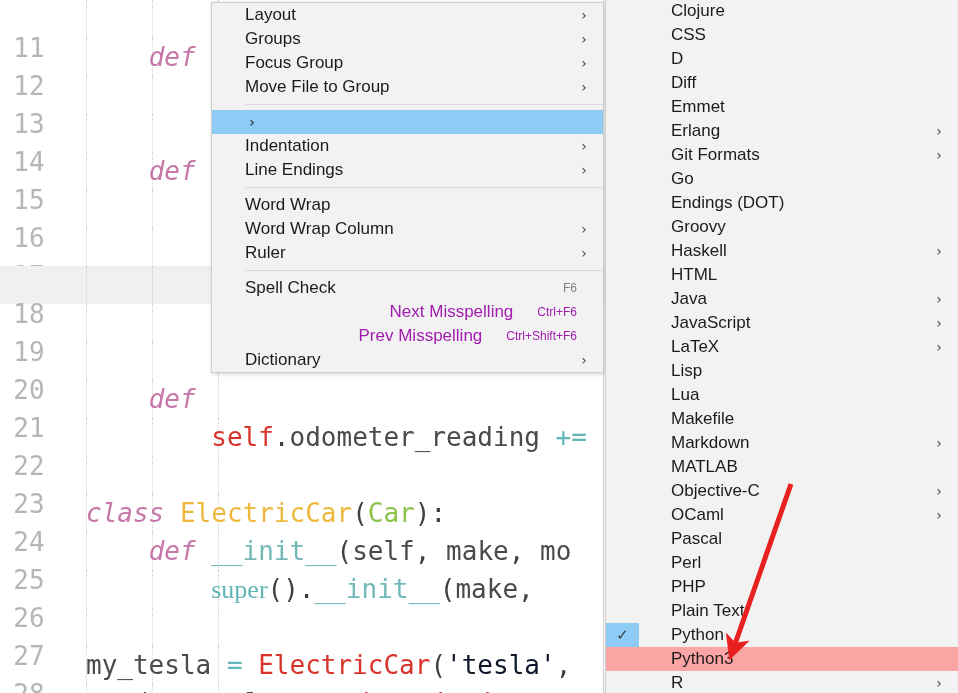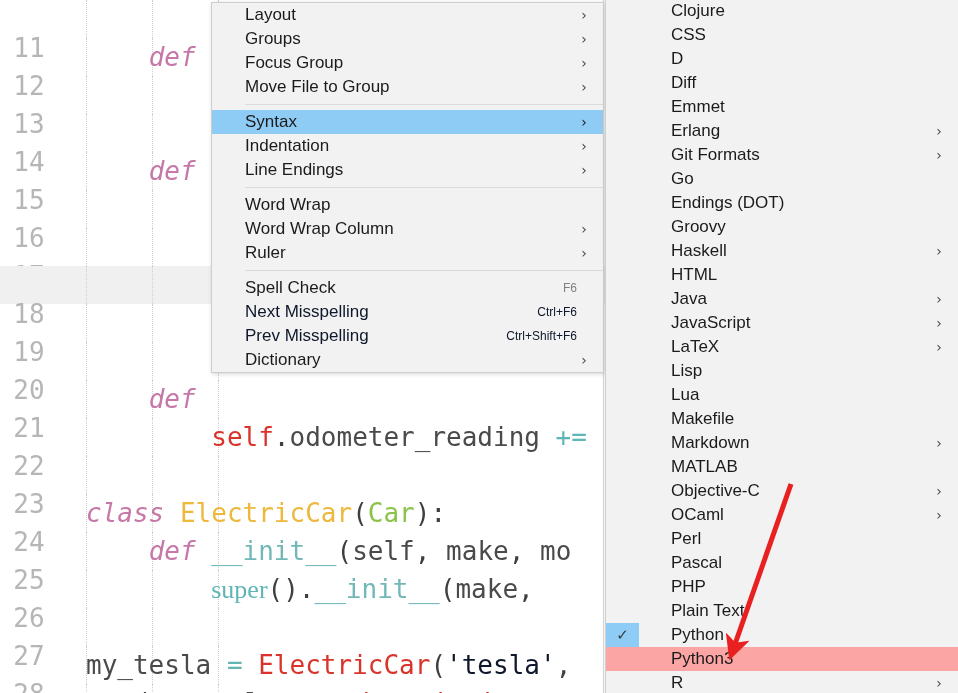--- a/index.html
+++ b/index.html
@@ -75,21 +75,21 @@
   }
   .mi .mi-label{flex:1 1 auto;padding-left:4px;}
   .mi .mi-shortcut{color:#808080;font-size:12px;padding-left:24px;}
   .mi .mi-arrow{
     width:14px;flex:0 0 14px;text-align:center;color:#4a4a4a;font-size:14px;line-height:24px;
     font-family:"DejaVu Sans",sans-serif;
   }
   .mi.sel{background:#8ecbf5;}
   .mi.sel .mi-arrow{color:#1b1b1b;}
   .mi.sel-row{background:#fca5a5;}
-  .mi.disabled .mi-label,.mi.disabled .mi-shortcut{color:#0f172a;}
+  .mi.disabled .mi-label,.mi.disabled .mi-shortcut{color:#a21caf;text-align:right;}
   .mi.checked .mi-check{background:#8ecbf5;}
   .sep{height:1px;background:#dadada;margin:5px 0 5px 33px;}
 
   #menu-main .mi{height:24px;}
   #menu-main .mi-label{padding-left:0;}
   #menu-main .mi .mi-pad{width:33px;flex:0 0 33px;}
 
   #menu-sub .mi{height:24px;gap:28px;}
   #menu-sub .mi .mi-check{width:33px;flex:0 0 33px;justify-content:center;}
 
@@ -143,21 +143,20 @@
         <span class="mi-arrow">›</span>
       </div>
       <div class="mi">
         <span class="mi-pad"></span>
         <span class="mi-label">Move File to Group</span>
         <span class="mi-arrow">›</span>
       </div>
       <div class="sep"></div>
       <div class="mi sel">
         <span class="mi-pad"></span>
-        <span class="mi-label">Syntax</span>
         <span class="mi-arrow">›</span>
       </div>
       <div class="mi">
         <span class="mi-pad"></span>
         <span class="mi-label">Indentation</span>
         <span class="mi-arrow">›</span>
       </div>
       <div class="mi">
         <span class="mi-pad"></span>
         <span class="mi-label">Line Endings</span>
@@ -311,26 +310,26 @@
         <span class="mi-label">Objective-C</span>
         <span class="mi-arrow">›</span>
       </div>
       <div class="mi">
         <span class="mi-check"></span>
         <span class="mi-label">OCaml</span>
         <span class="mi-arrow">›</span>
       </div>
       <div class="mi">
         <span class="mi-check"></span>
+        <span class="mi-label">Pascal</span>
+        <span class="mi-arrow"></span>
+      </div>
+      <div class="mi">
+        <span class="mi-check"></span>
         <span class="mi-label">Perl</span>
-        <span class="mi-arrow"></span>
-      </div>
-      <div class="mi">
-        <span class="mi-check"></span>
-        <span class="mi-label">Pascal</span>
         <span class="mi-arrow"></span>
       </div>
       <div class="mi">
         <span class="mi-check"></span>
         <span class="mi-label">PHP</span>
         <span class="mi-arrow"></span>
       </div>
       <div class="mi">
         <span class="mi-check"></span>
         <span class="mi-label">Plain Text</span>

